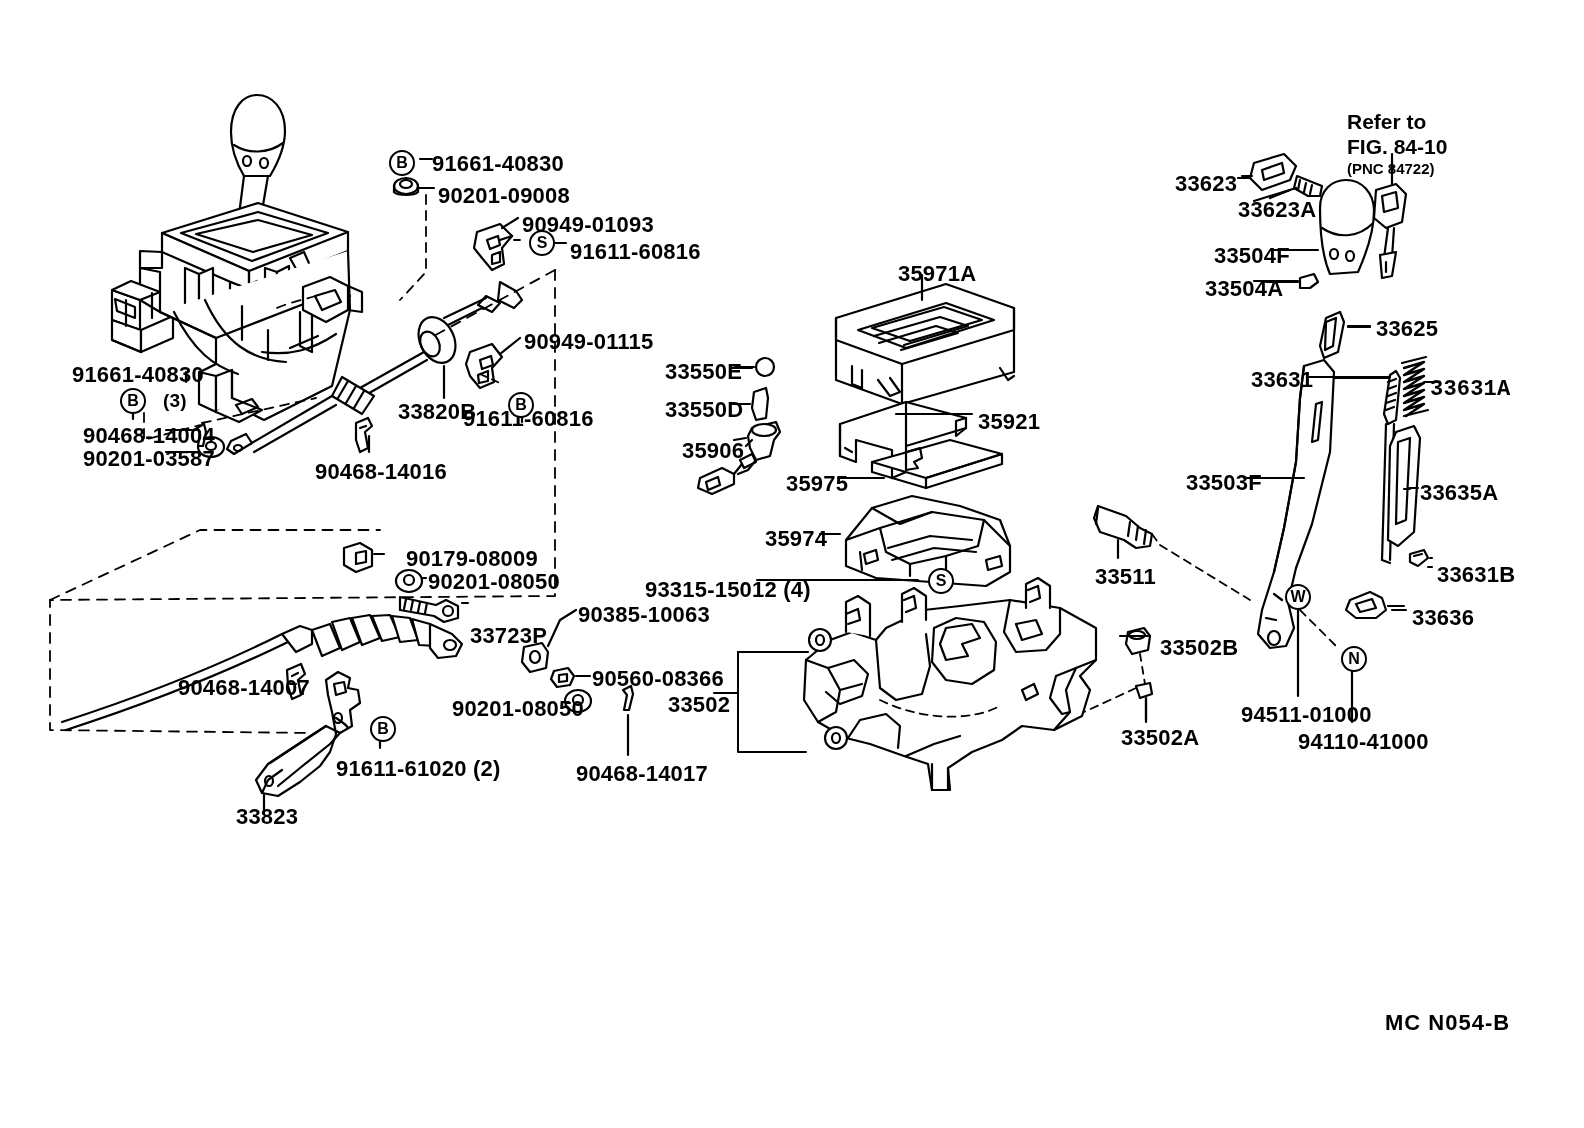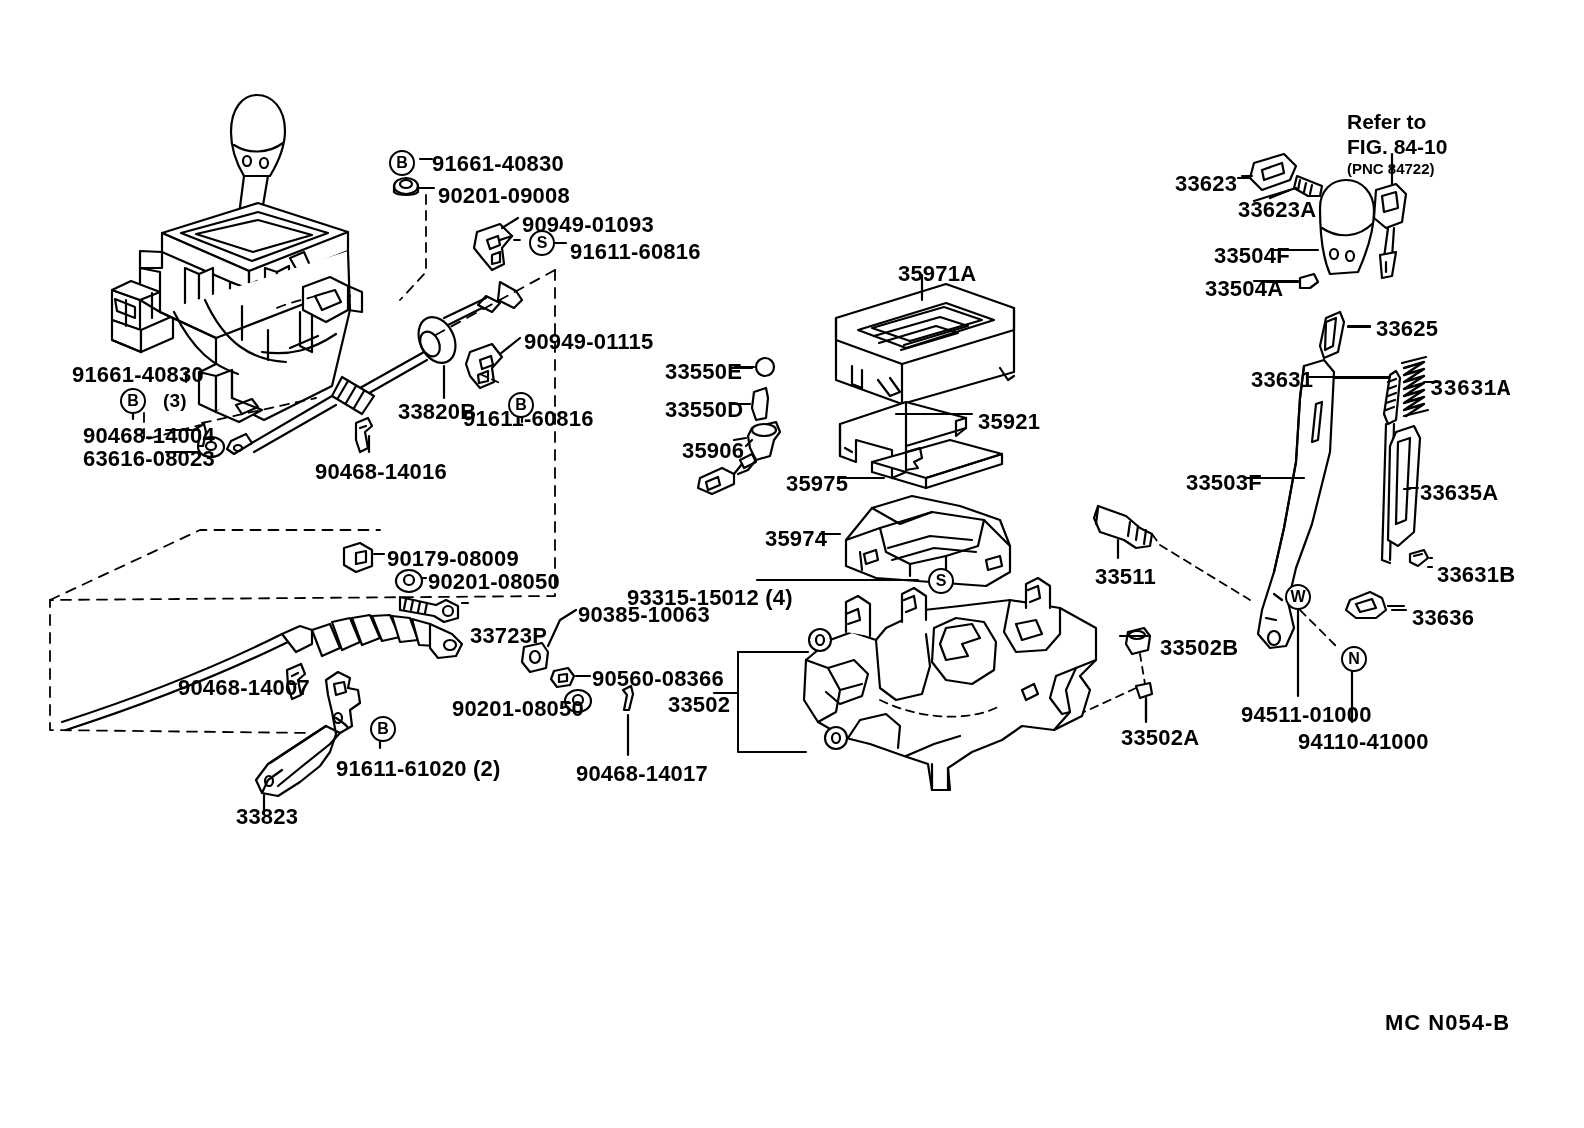--- a/index.html
+++ b/index.html
@@ -443,42 +443,42 @@
   <div class="lbl big" style="left:432px;top:152px;">91661-40830</div>
   <div class="lbl big" style="left:438px;top:184px;">90201-09008</div>
   <div class="lbl big" style="left:522px;top:213px;">90949-01093</div>
   <div class="lbl big" style="left:570px;top:240px;">91611-60816</div>
   <div class="lbl big" style="left:524px;top:330px;">90949-01115</div>
   <div class="lbl big" style="left:72px;top:363px;">91661-40830</div>
   <div class="lbl md" style="left:163px;top:391px;">(3)</div>
   <div class="lbl big" style="left:398px;top:400px;">33820B</div>
   <div class="lbl big" style="left:463px;top:407px;">91611-60816</div>
   <div class="lbl big" style="left:83px;top:424px;">90468-14004</div>
-  <div class="lbl big" style="left:83px;top:447px;">63616-08023</div>
+  <div class="lbl big" style="left:83px;top:447px;">90201-03587</div>
   <div class="lbl big" style="left:315px;top:460px;">90468-14016</div>
 
-  <div class="lbl big" style="left:387px;top:547px;">90179-08009</div>
+  <div class="lbl big" style="left:406px;top:547px;">90179-08009</div>
   <div class="lbl big" style="left:428px;top:570px;">90201-08050</div>
   <div class="lbl big" style="left:470px;top:608px;margin-top:16px;">33723P</div>
   <div class="lbl big" style="left:578px;top:603px;">90385-10063</div>
   <div class="lbl big" style="left:592px;top:667px;">90560-08366</div>
   <div class="lbl big" style="left:452px;top:697px;">90201-08050</div>
   <div class="lbl big" style="left:178px;top:676px;">90468-14007</div>
   <div class="lbl big" style="left:336px;top:757px;">91611-61020 (2)</div>
   <div class="lbl big" style="left:576px;top:762px;">90468-14017</div>
   <div class="lbl big" style="left:236px;top:805px;">33823</div>
 
   <div class="lbl big" style="left:898px;top:262px;">35971A</div>
   <div class="lbl big" style="left:665px;top:360px;">33550E</div>
   <div class="lbl big" style="left:665px;top:398px;">33550D</div>
   <div class="lbl big" style="left:978px;top:410px;">35921</div>
   <div class="lbl big" style="left:682px;top:439px;">35906</div>
   <div class="lbl big" style="left:786px;top:472px;">35975</div>
   <div class="lbl big" style="left:765px;top:527px;">35974</div>
-  <div class="lbl big" style="left:627px;top:578px;margin-top:8px;">93315-15012 (4)</div>
+  <div class="lbl big" style="left:645px;top:578px;">93315-15012 (4)</div>
   <div class="lbl big" style="left:668px;top:693px;">33502</div>
 
   <div class="lbl big" style="left:1095px;top:565px;">33511</div>
   <div class="lbl big" style="left:1160px;top:636px;">33502B</div>
   <div class="lbl big" style="left:1121px;top:726px;">33502A</div>
 
   <div class="lbl big" style="left:1175px;top:172px;">33623</div>
   <div class="lbl big" style="left:1203px;top:198px;margin-left:35px;">33623A</div>
   <div class="lbl big" style="left:1214px;top:244px;">33504F</div>
   <div class="lbl big" style="left:1205px;top:277px;">33504A</div>

